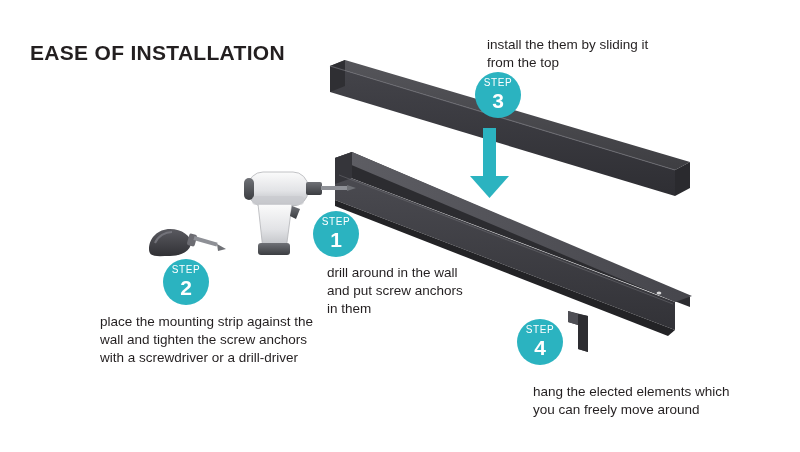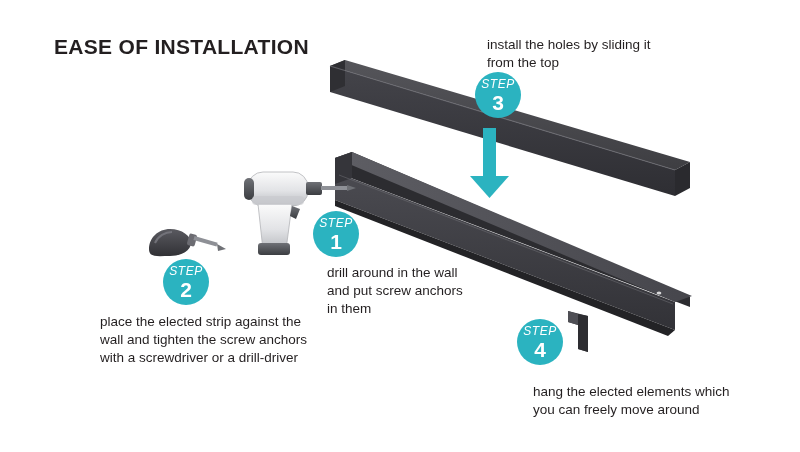--- a/index.html
+++ b/index.html
@@ -14,49 +14,47 @@
     position: relative;
     width: 800px;
     height: 452px;
     background: #ffffff;
     overflow: hidden;
   }
   
   .title {
     position: absolute;
     left: 30px;
-    top: 34px;
+    top: 40px;
     width: 260px;
     font-size: 21px;
     font-weight: bold;
     color: #231f20;
     line-height: 1.25;
     letter-spacing: 0.3px;
     text-transform: uppercase;
-    margin-left: 24px;
   }
   
   .badge {
     position: absolute;
     width: 46px;
     height: 46px;
     border-radius: 50%;
     background: #2bb3c0;
     color: #ffffff;
     text-align: center;
     box-sizing: border-box;
     padding-top: 6px;
   }
   .badge .lbl {
     display: block;
-    font-size: 12px;
+    font-size: 10px;
     letter-spacing: 0.6px;
     line-height: 1;
     font-weight: normal;
-    font-style: italic;
   }
   .badge .num {
     display: block;
     font-size: 21px;
     font-weight: bold;
     line-height: 1.1;
     margin-top: 1px;
   }
   
   .caption {
@@ -214,27 +212,27 @@
   <div class="badge" id="badge1">
     <span class="lbl">STEP</span>
     <span class="num">1</span>
   </div>
   <div class="caption" id="cap1">drill around in the wall and put screw anchors in them</div>
 
   <div class="badge" id="badge2">
     <span class="lbl">STEP</span>
     <span class="num">2</span>
   </div>
-  <div class="caption" id="cap2">place the elected strip against the wall and tighten the screw anchors with a screwdriver or a drill-driver</div>
+  <div class="caption" id="cap2">place the mounting strip against the wall and tighten the screw anchors with a screwdriver or a drill-driver</div>
 
   <div class="badge" id="badge3">
     <span class="lbl">STEP</span>
     <span class="num">3</span>
   </div>
-  <div class="caption" id="cap3">install the holes by sliding it from the top</div>
+  <div class="caption" id="cap3">install the them by sliding it from the top</div>
 
   <div class="badge" id="badge4">
     <span class="lbl">STEP</span>
     <span class="num">4</span>
   </div>
   <div class="caption" id="cap4">hang the elected elements which you can freely move around</div>
 
 </div>
 
 </body></html>

